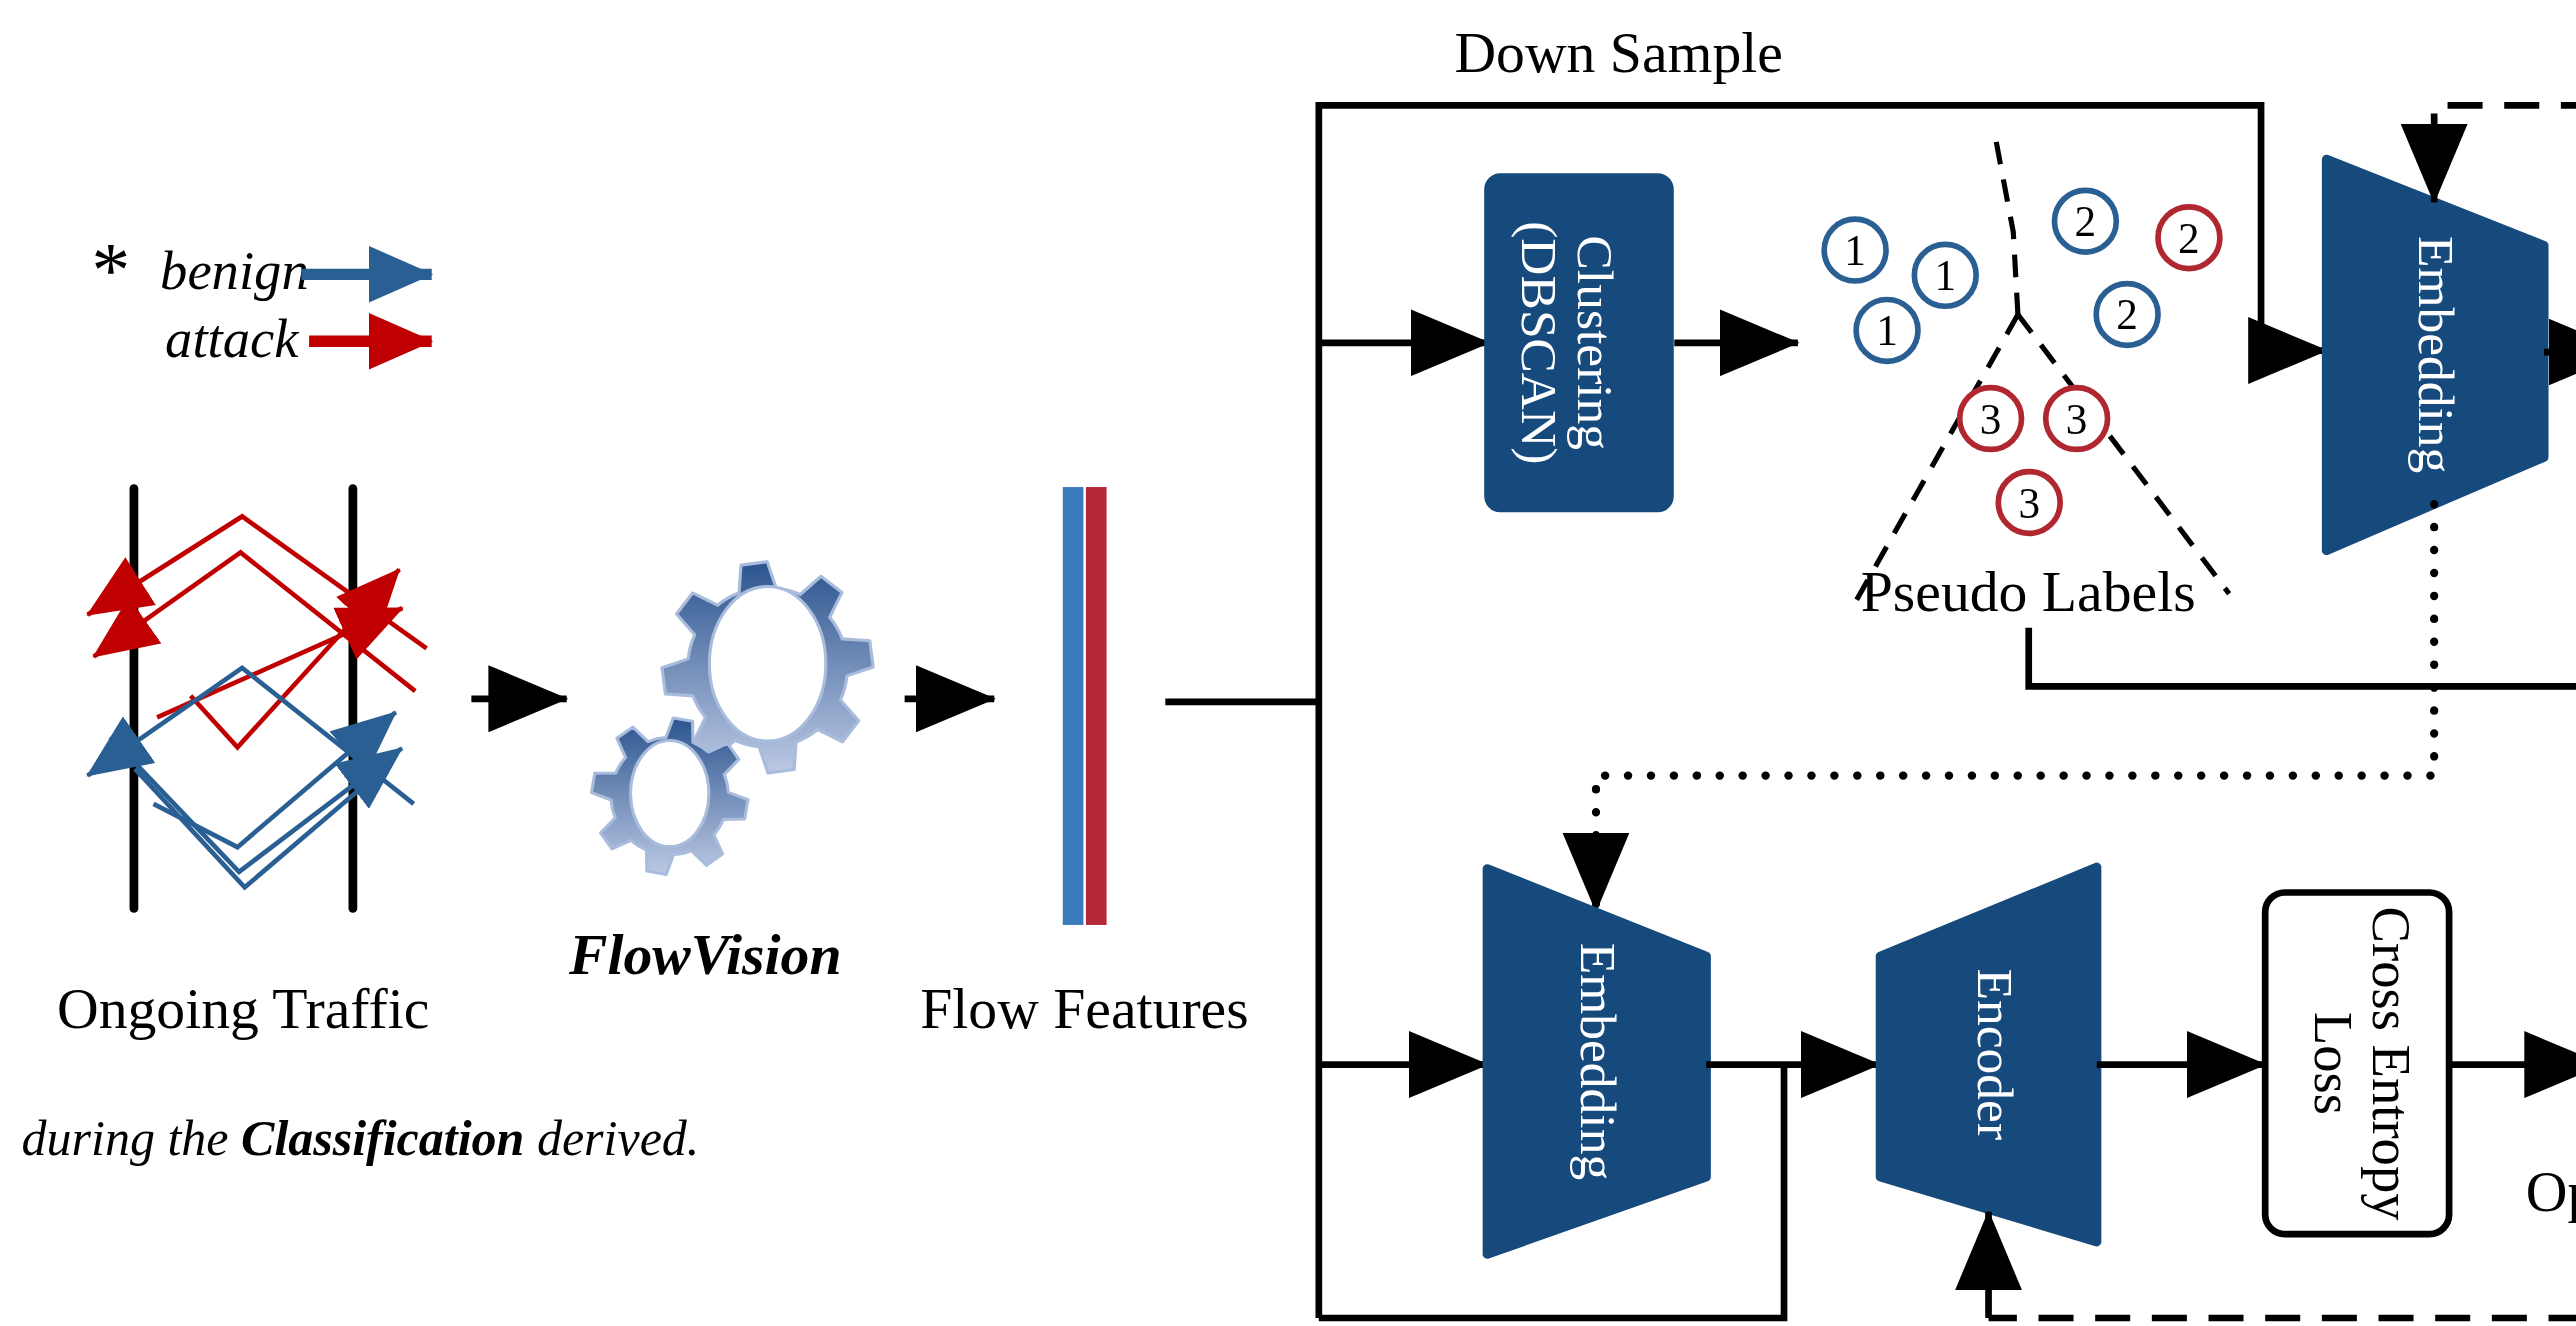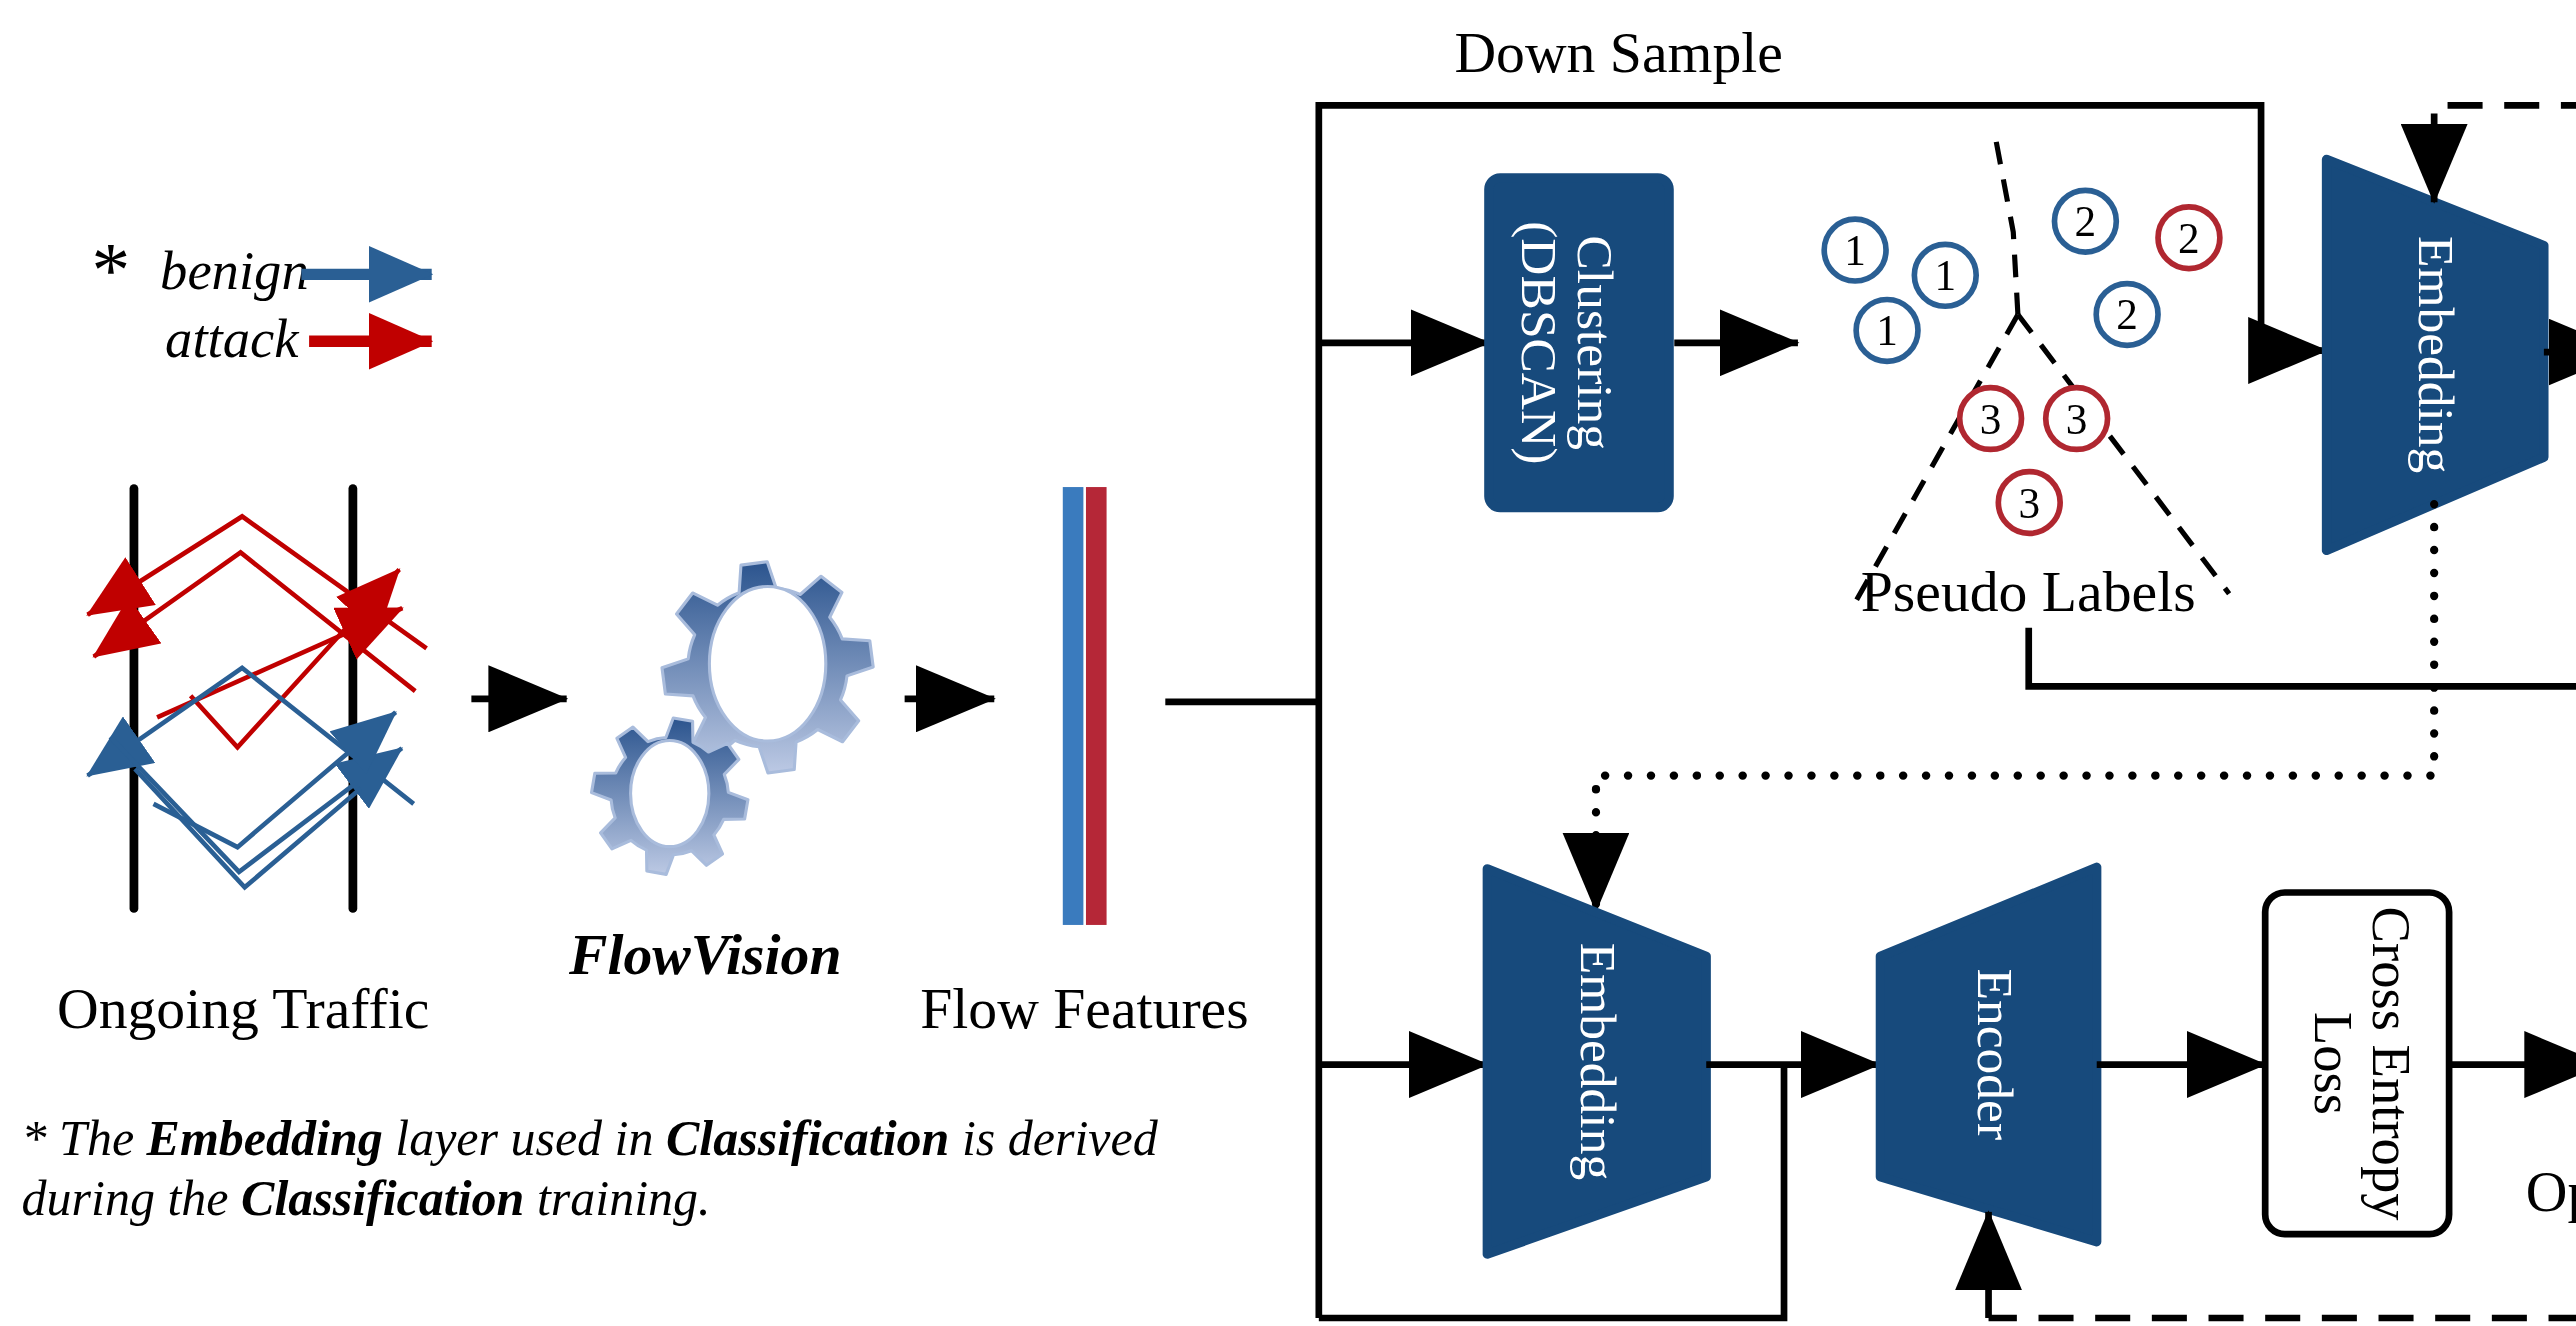--- a/index.html
+++ b/index.html
@@ -206,17 +206,16 @@
       <text x="6232" y="737" class="lbl big boldital" dominant-baseline="middle">1. Embedding Training</text>
     </g>
     <path d="M6082,1675 L6127,1675 L6127,2540 L6082,2540" class="bracket"></path>
     <g transform="rotate(90 6232 2108)">
       <text x="6232" y="2108" class="lbl big boldital" dominant-baseline="middle">2. Classification</text>
     </g>
   </g>
 </svg>
 
 <div id="footnote">
-  <div><span>* The </span><span class="b">Embedding</span><span> layer used in </span><span class="b">Classification</span><span> is derived</span></div>
-  <div><span>during the </span><span class="b">Classification</span><span> training.</span></div>
+  <div><span>during the </span><span class="b">Classification</span><span> derived.</span></div>
 </div>
 </div>
 
 
 </body></html>

